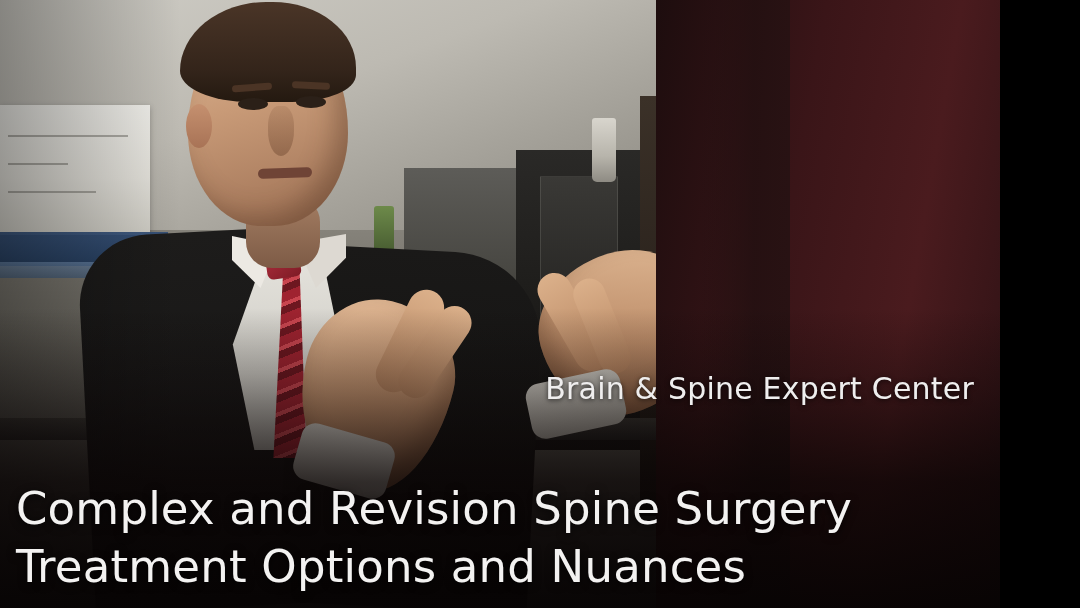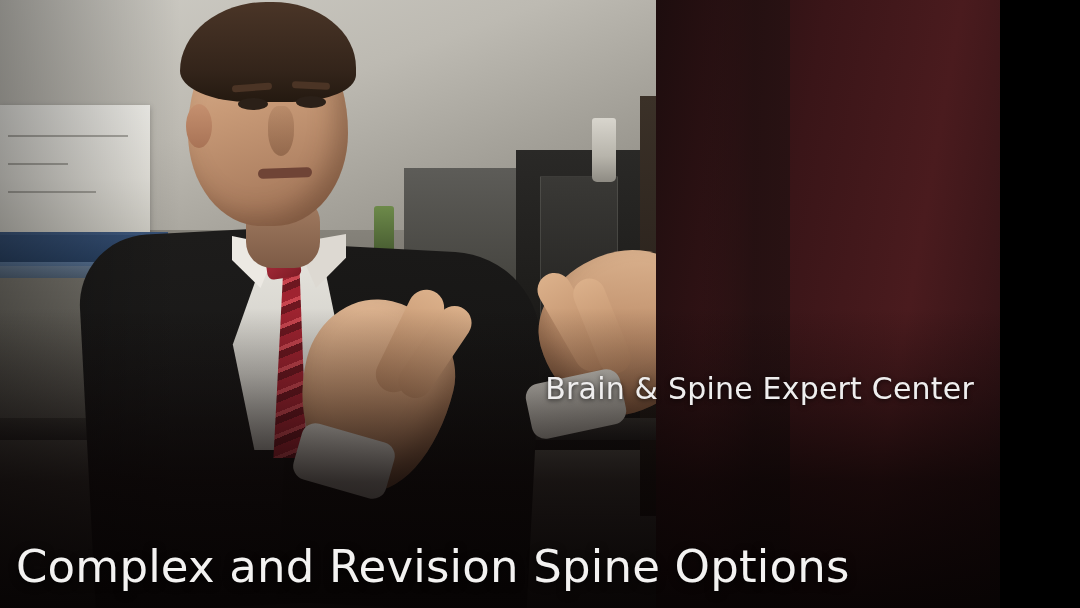--- a/index.html
+++ b/index.html
@@ -343,16 +343,17 @@
   </div>
 
   <div class="right-panel"></div>
   <div class="right-panel-fade"></div>
   <div class="left-vignette"></div>
   <div class="bottom-scrim"></div>
 
   <div class="brand">Brain &amp; Spine Expert Center</div>
 
   <div class="title-block">
-    <div class="title-line">Complex and Revision Spine Options</div>
+    <div class="title-line">Complex and Revision Spine Surgery</div>
+    <div class="title-line">Treatment Options and Nuances</div>
   </div>
 
 </div>
 
 </body></html>

